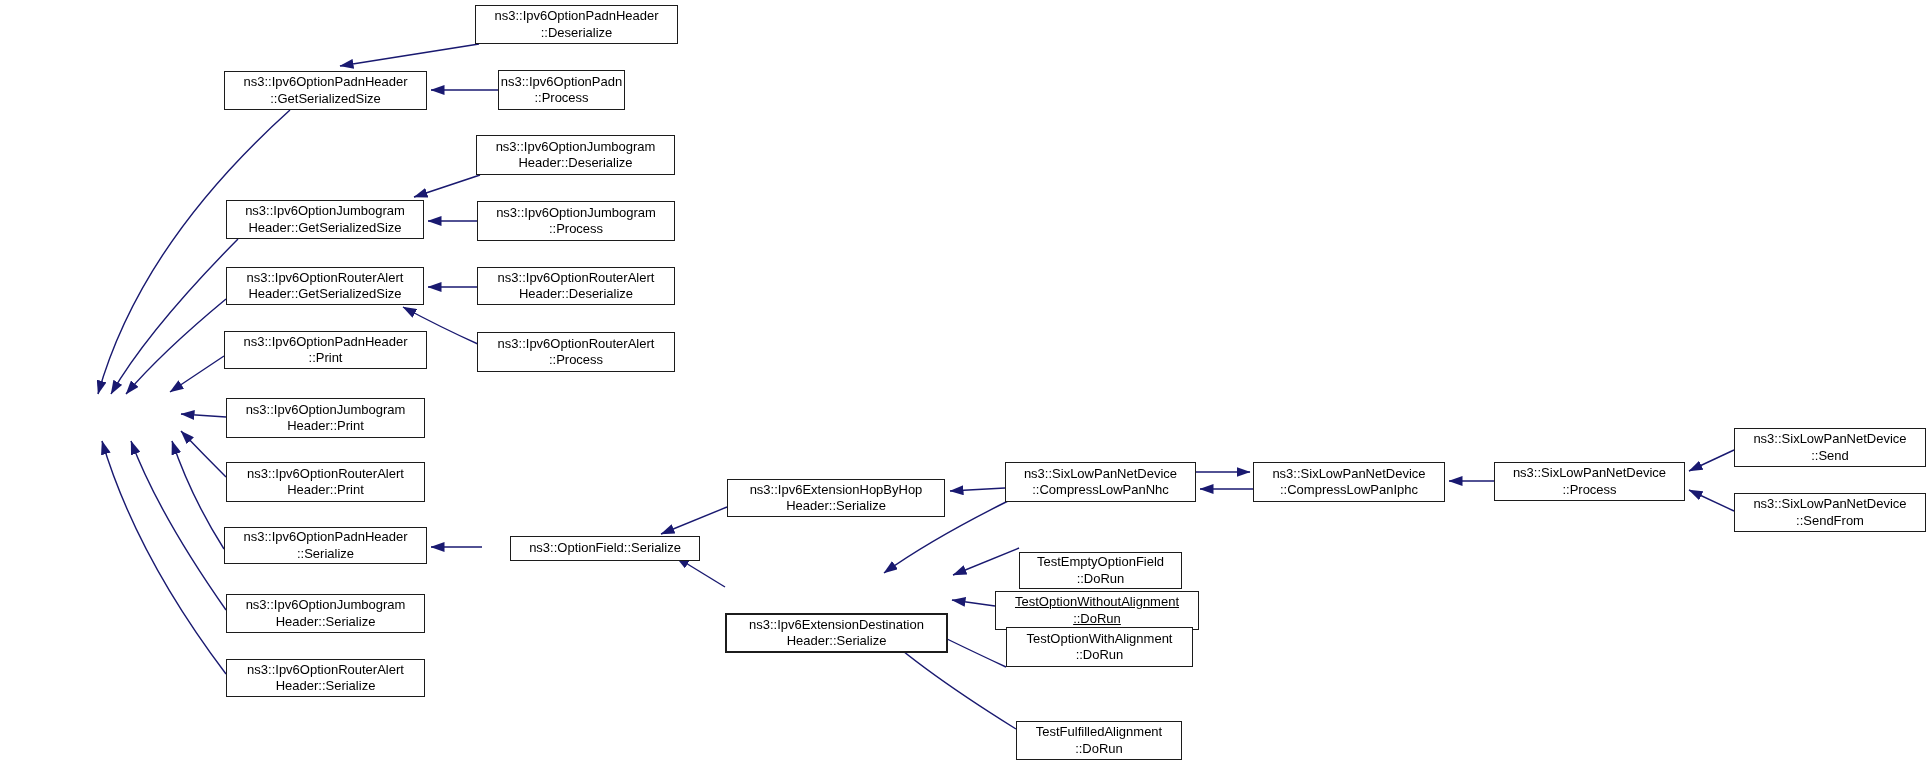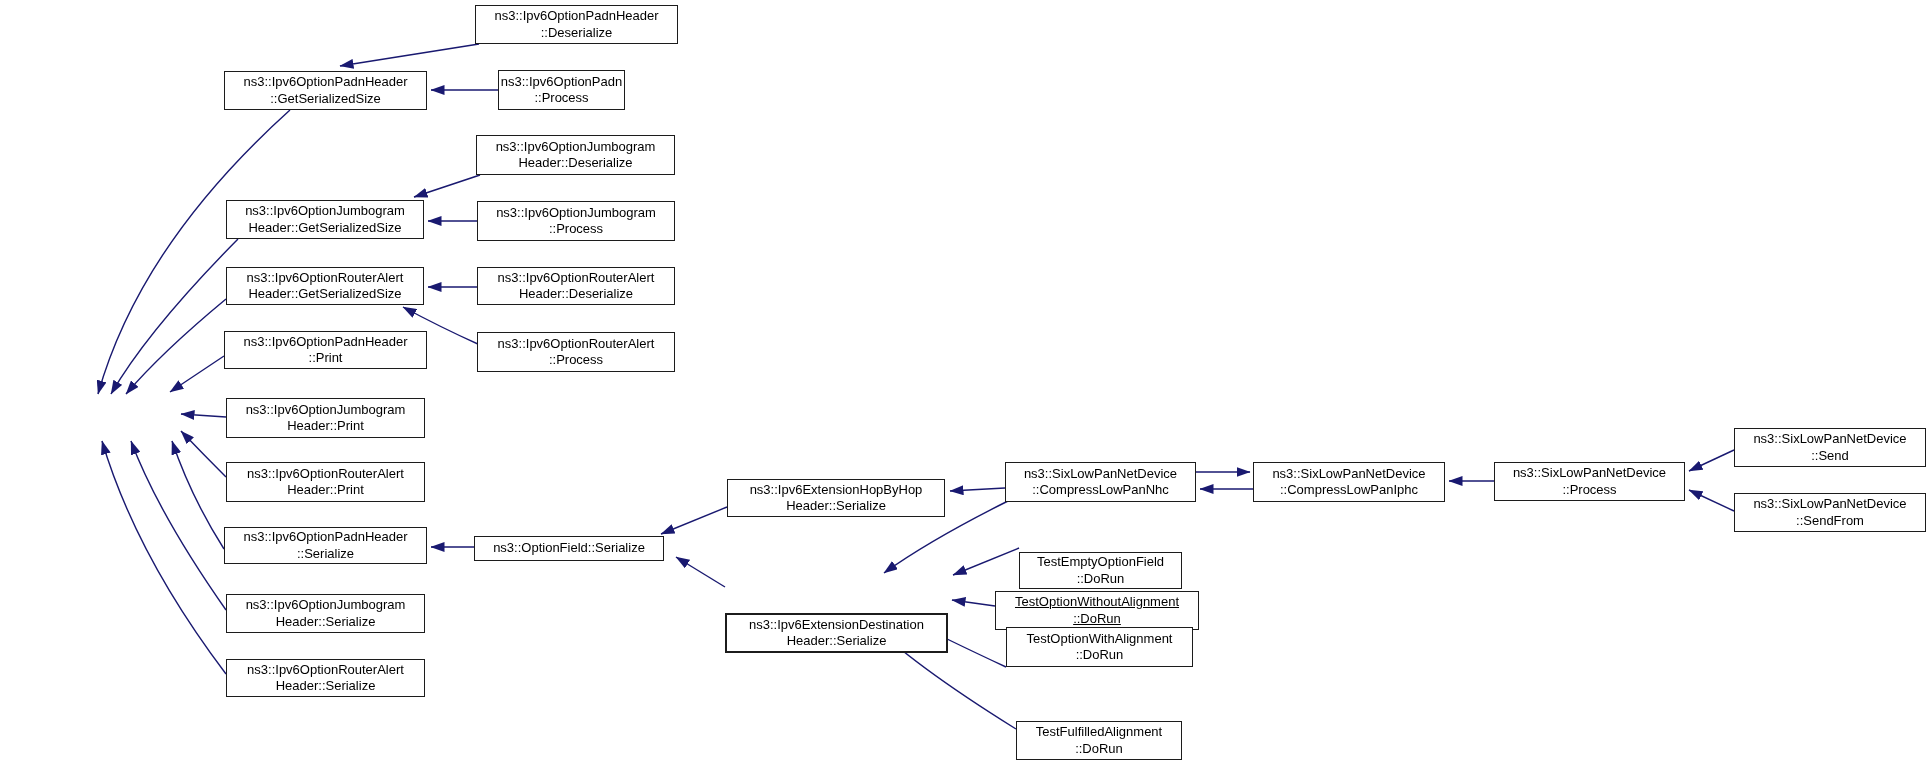--- a/index.html
+++ b/index.html
@@ -119,21 +119,21 @@
       <span>::Process</span>
     </div>
     <div class="node" style="left: 477px; top: 267px; width: 198px; height: 38px;">
       <span>ns3::Ipv6OptionRouterAlert</span>
       <span>Header::Deserialize</span>
     </div>
     <div class="node" style="left: 477px; top: 332px; width: 198px; height: 40px;">
       <span>ns3::Ipv6OptionRouterAlert</span>
       <span>::Process</span>
     </div>
-    <div class="node" style="left: 474px; top: 536px; width: 190px; height: 25px;">
+    <div class="node" style="left: 510px; top: 536px; width: 190px; height: 25px;">
       <span>ns3::OptionField::Serialize</span>
     </div>
     <div class="node" style="left: 727px; top: 479px; width: 218px; height: 38px;">
       <span>ns3::Ipv6ExtensionHopByHop</span>
       <span>Header::Serialize</span>
     </div>
     <div class="node bold" style="left: 725px; top: 576px; width: 223px; height: 40px;">
       <span>ns3::Ipv6ExtensionDestination</span>
       <span>Header::Serialize</span>
     </div>

